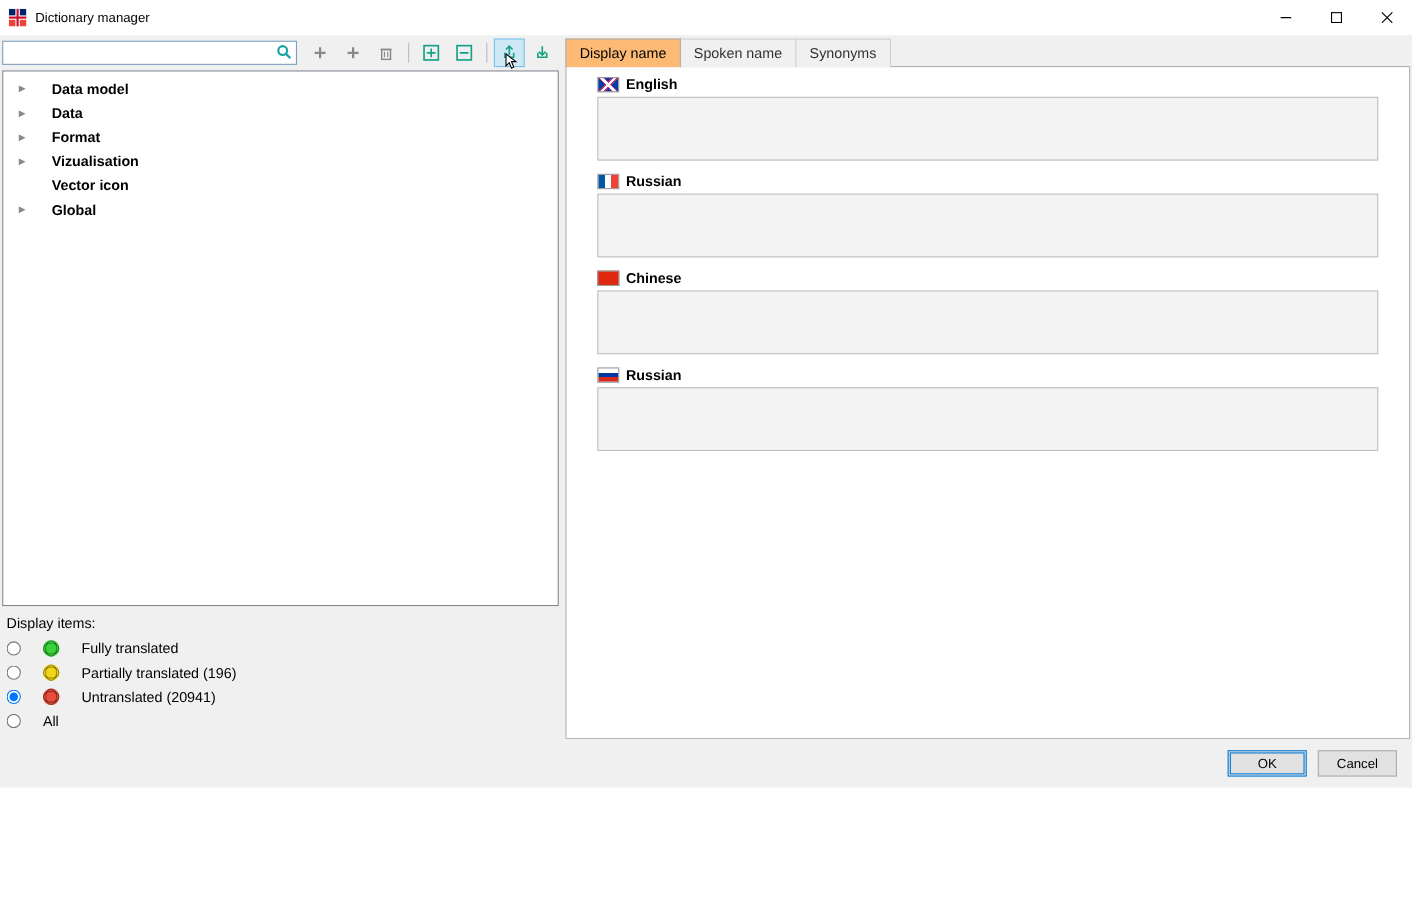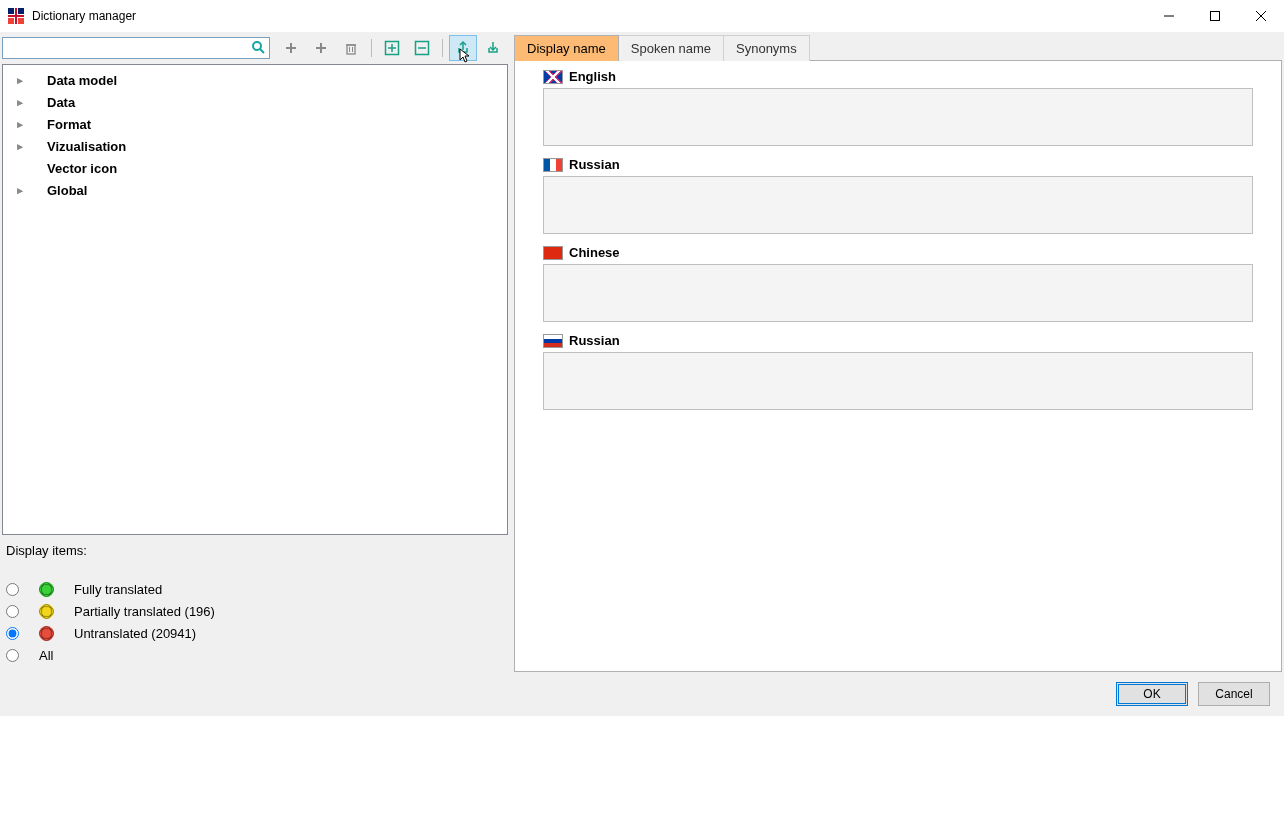--- a/index.html
+++ b/index.html
@@ -21,21 +21,21 @@
 .tbtn{width:26px;height:24px;display:flex;align-items:center;justify-content:center;color:#888;border:1px solid transparent;margin:0 1px;}
 .tbtn.enabled{color:#16a085;}
 .tbtn.active{background:#cfe8f6;border:1px solid #7ec1e8;color:#16a085;}
 .tbar-sep{width:1px;height:18px;background:#bbb;margin:0 5px;}
 .tree{flex:1;background:#fff;border:1px solid #828790;overflow:auto;padding:4px 0;margin-top:2px;}
 .tree-item{display:flex;align-items:center;height:22px;padding-left:10px;font-weight:bold;font-size:13px;}
 .tree-item .expander{width:14px;color:#888;font-size:11px;display:flex;align-items:center;justify-content:center;}
 .tree-item .gap{width:20px;}
 .tree-item .label{padding-left:0;}
 .filter-block{padding:8px 4px 6px 4px;font-size:13px;}
-.filter-title{margin-bottom:20px;}
+.filter-title{margin-bottom:4px;}
 .radio-row{display:flex;align-items:center;height:22px;gap:20px;}
 .radio-row input{margin:0;}
 .globe{width:15px;height:15px;border-radius:50%;position:relative;background:#ddd;flex-shrink:0;}
 .globe::before,.globe::after{content:"";position:absolute;border:1px solid rgba(0,0,0,.35);border-radius:50%;}
 .globe::before{left:2px;right:2px;top:0;bottom:0;}
 .globe::after{left:0;right:0;top:2px;bottom:2px;}
 .globe.green{background:#3ad13a;}
 .globe.yellow{background:#f2d61a;}
 .globe.red{background:#e74c3c;}
 .globe.half{background:linear-gradient(90deg,#f2d61a 50%,#e74c3c 50%);}

